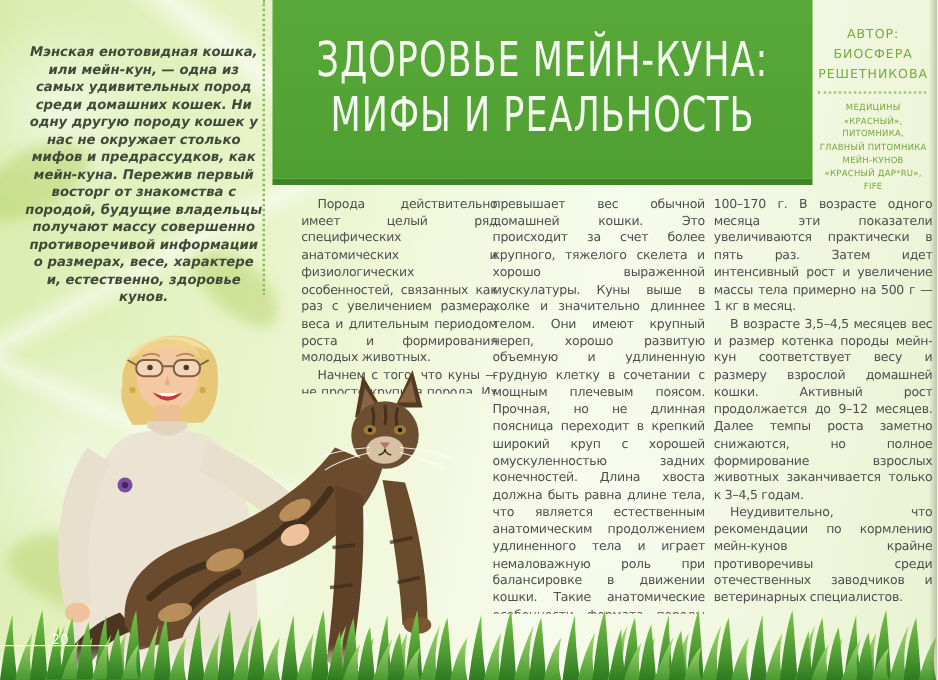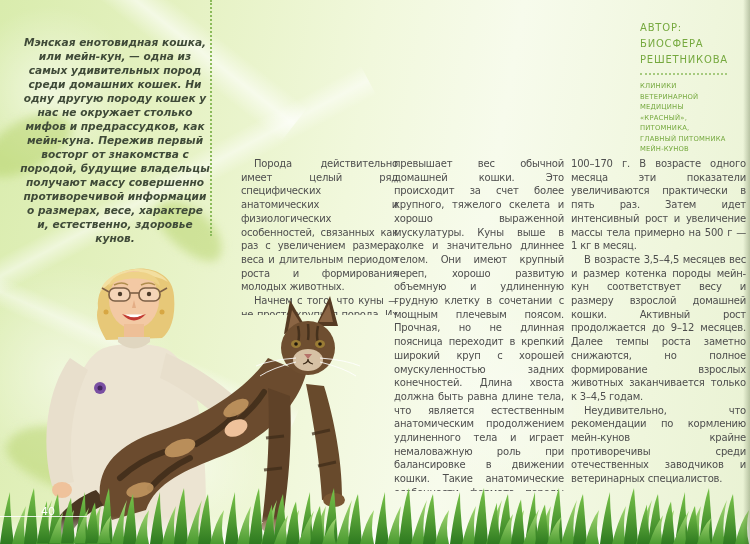--- a/index.html
+++ b/index.html
@@ -24,21 +24,21 @@
   .leaf3{left:150px;top:210px;width:80px;height:40px;transform:rotate(40deg);}
 
   .vdots{position:absolute;left:210px;top:0;height:236px;width:0;border-left:2px dotted #8cbb5b;z-index:2;}
 
   .title-block{position:absolute;left:218px;top:0;width:432px;height:143px;z-index:3;
     background:linear-gradient(180deg,#58a93a,#4f9e31);border-bottom:5px solid #3e8526;
     display:flex;flex-direction:column;align-items:center;justify-content:center;}
   .tline{color:#f5faf0;font-size:35px;letter-spacing:1px;line-height:1.25;white-space:nowrap;
     transform:scale(.8,1.1);}
 
-  .author{position:absolute;left:640px;top:20px;width:89px;color:#76a93f;z-index:3;}
+  .author{position:absolute;left:654px;top:20px;width:89px;color:#76a93f;z-index:3;text-align:center;}
   .a-label,.a-name{font-size:10px;letter-spacing:.8px;line-height:16px;}
   .hdots{border-top:2px dotted #a6ca7e;margin:5px 0 6px;width:87px;}
   .creds div{font-size:6.8px;line-height:1.55;letter-spacing:.2px;}
 
   .lede{position:absolute;left:20px;top:36px;width:190px;z-index:3;text-align:center;
     font-style:italic;font-weight:bold;font-size:10.6px;line-height:1.32;color:#3f4a38;}
 
   .bodycol{position:absolute;top:157px;color:#4e4e4e;font-size:10px;line-height:13.7px;
     text-align:justify;letter-spacing:-.2px;overflow:hidden;z-index:3;}
   .bodycol p{margin:0;text-indent:13px;}
@@ -65,32 +65,36 @@
   <div class="bokeh b1"></div>
   <div class="bokeh b2"></div>
   <div class="bokeh b3"></div>
   <div class="bokeh b4"></div>
   <div class="leaf leaf1"></div>
   <div class="leaf leaf2"></div>
   <div class="leaf leaf3"></div>
 
   <div class="vdots"></div>
 
+  <section class="title-block">
+    <div class="tline">ЗДОРОВЬЕ МЕЙН-КУНА:</div>
+    <div class="tline">МИФЫ И РЕАЛЬНОСТЬ</div>
+  </section>
 
   <aside class="author">
     <div class="a-label">АВТОР:</div>
     <div class="a-name">БИОСФЕРА</div>
     <div class="a-name">РЕШЕТНИКОВА</div>
     <div class="hdots"></div>
     <div class="creds">
-      <div>КЛИНИКИ ВЕТЕРИНАРНОЙ</div>
       <div>МЕДИЦИНЫ «КРАСНЫЙ»,</div>
       <div>ПИТОМНИКА,</div>
       <div>ГЛАВНЫЙ ПИТОМНИКА</div>
       <div>МЕЙН-КУНОВ</div>
+      <div>«КРАСНЫЙ ДАР*RU», FIFE</div>
     </div>
   </aside>
 
   <div class="lede">Мэнская енотовидная кошка, или мейн-кун, — одна из самых удивительных пород среди домашних кошек. Ни одну другую породу кошек у нас не окружает столько мифов и предрассудков, как мейн-куна. Пережив первый восторг от знакомства с породой, будущие владельцы получают массу совершенно противоречивой информации о размерах, весе, характере и, естественно, здоровье кунов.</div>
 
   <div class="bodycol" id="col1">
     <p>Порода действительно имеет целый ряд специфических анатомических и физиологических особенностей, связанных как раз с увеличением размера, веса и длительным периодом роста и формирования молодых животных.</p>
     <p>Начнем с того, что куны — не просто крупная порода. Их вес в среднем практически в два–три раза</p>
   </div>
   <div class="bodycol" id="col2">
@@ -220,16 +224,16 @@
       <use href="#clump" x="525"></use>
       <use href="#clump" x="600"></use>
     <use href="#clump" x="675"></use>
     <use href="#clump" x="37" transform="translate(0,10) scale(1,0.82)"></use>
     <use href="#clump" x="262" transform="translate(0,14) scale(1,0.76)"></use>
     <use href="#clump" x="487" transform="translate(0,12) scale(1,0.8)"></use>
     <use href="#clump" x="637" transform="translate(0,14) scale(1,0.76)"></use>
   </svg>
 
   <div class="pageline"></div>
-  <div class="pagenum">40</div>
+  <div class="pagenum">20</div>
   <div class="edge-shadow"></div>
 
 </div>
 
 </body></html>

